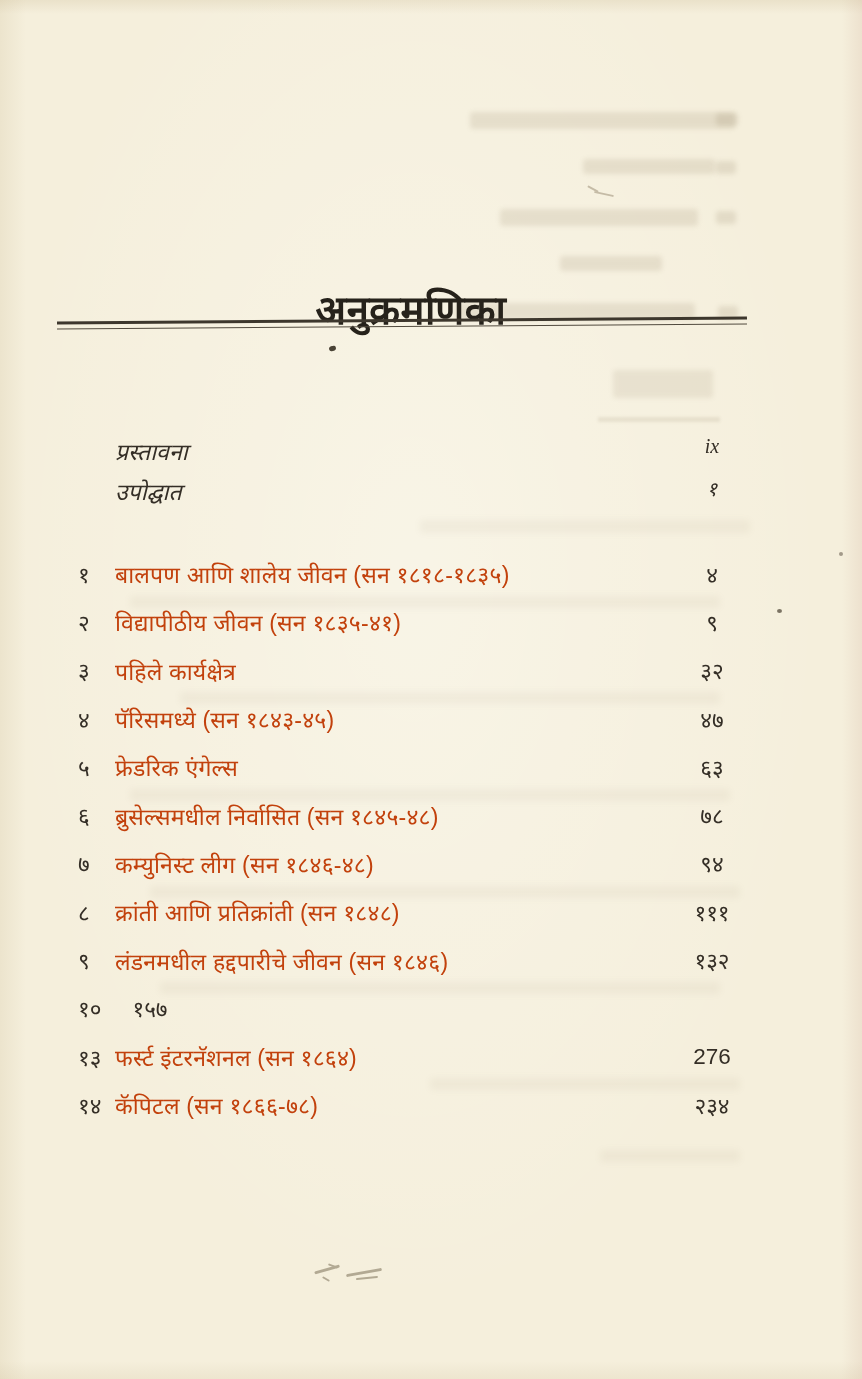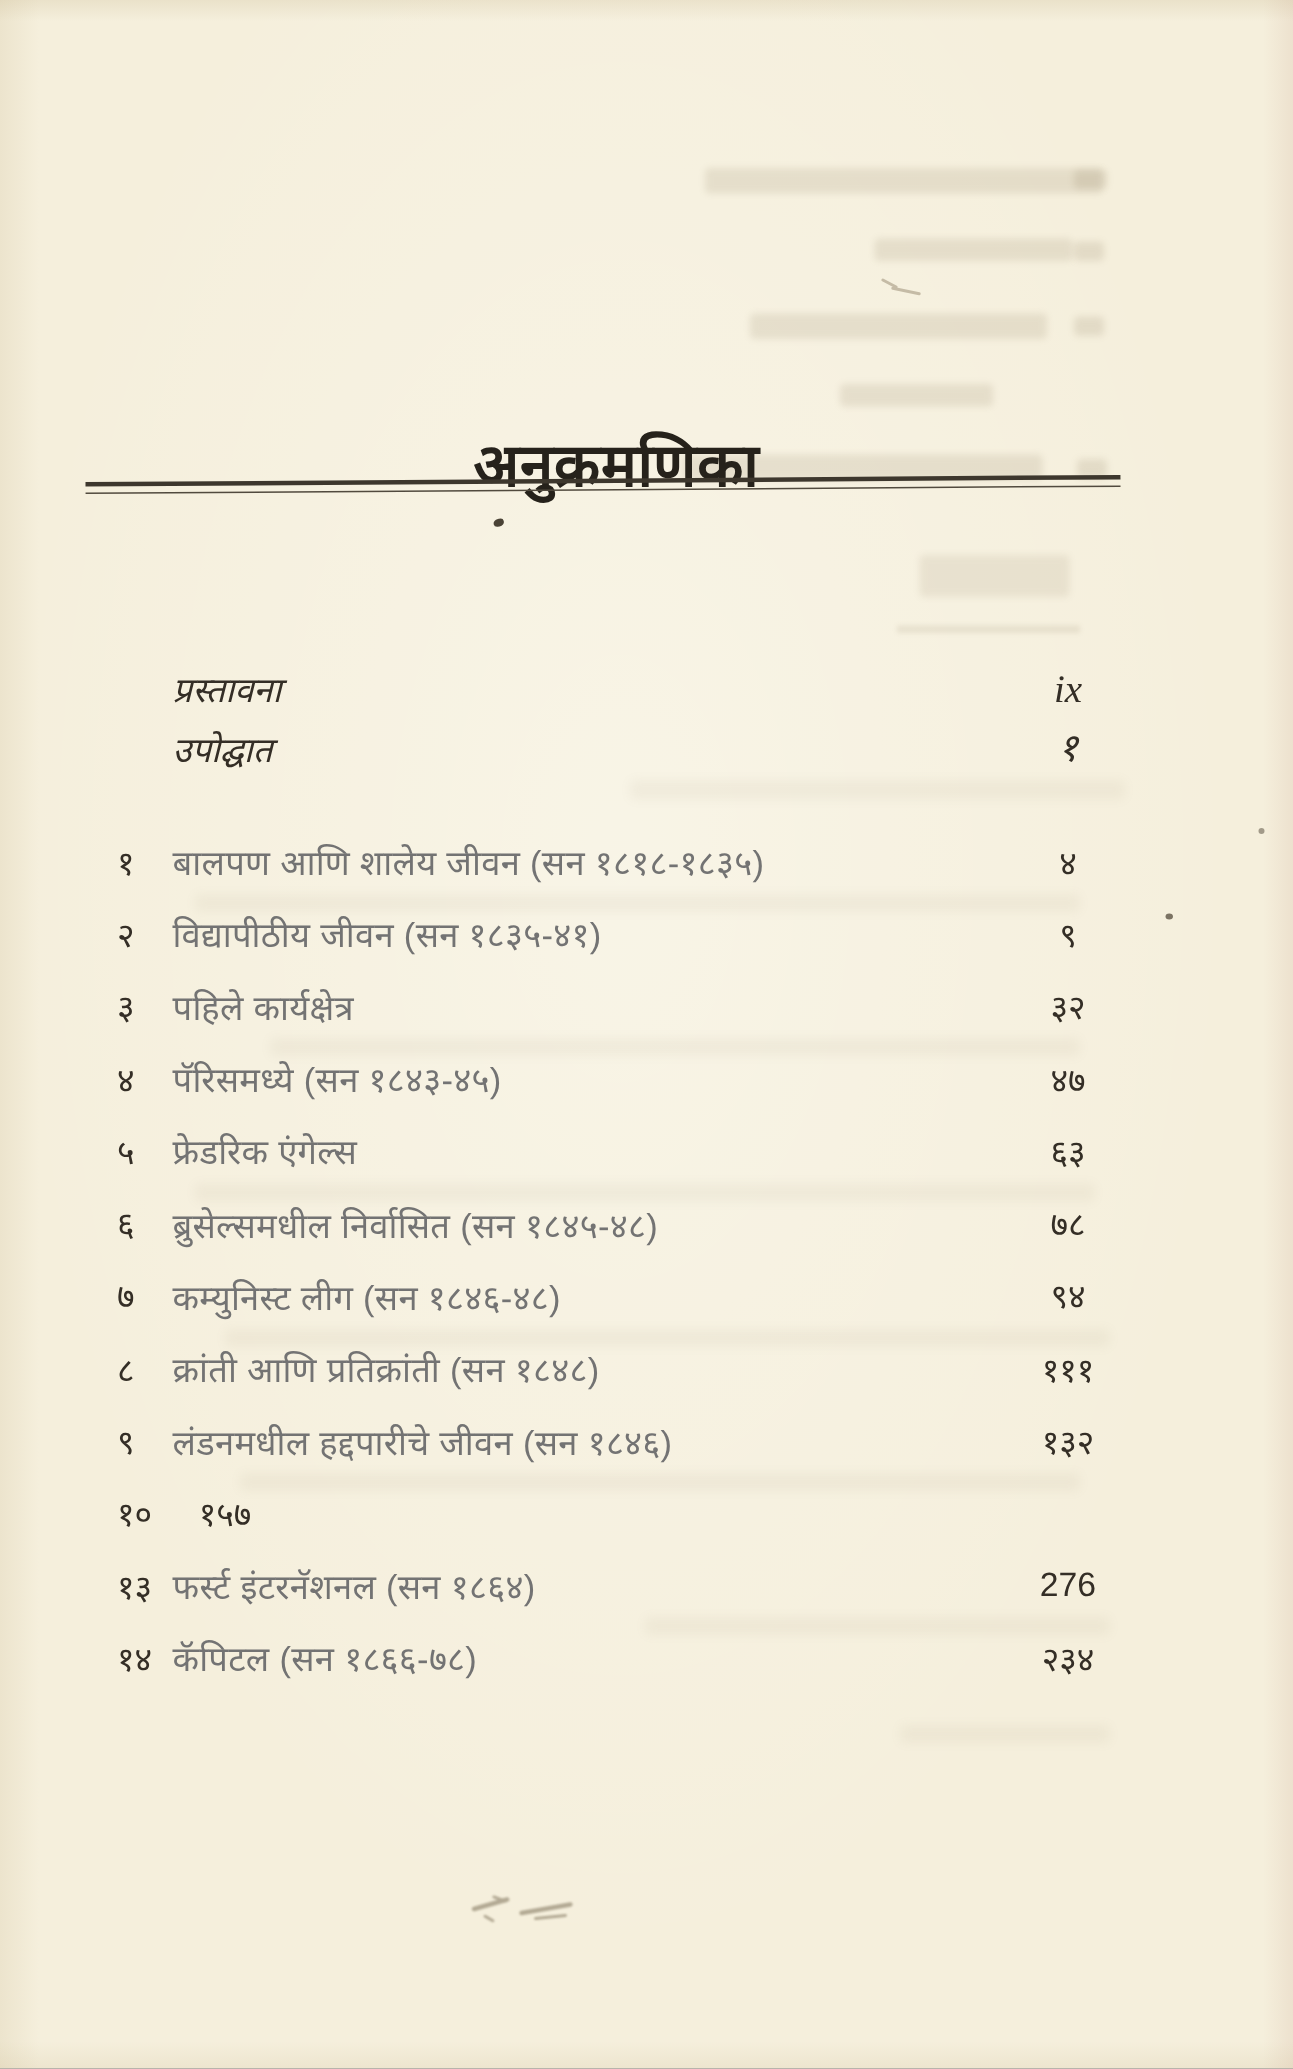--- a/index.html
+++ b/index.html
@@ -46,42 +46,42 @@
     top: 346px; left: 329px;
     width: 7px; height: 5px;
     background: #4a4336;
     border-radius: 50% 40% 50% 45%;
     transform: rotate(-14deg);
   }
   .front-matter {
     position: absolute;
     top: 435px; left: 115px; width: 632px;
   }
-  .fm-row { display: flex; align-items: flex-end; height: 40px; }
+  .fm-row { display: flex; align-items: flex-start; height: 40px; }
   .fm-title {
     flex: 1;
     font-style: italic;
     font-size: 23px;
     color: #342e26;
   }
   .fm-page {
     width: 70px;
     text-align: center;
     font-family: "Liberation Serif", serif;
     font-style: italic;
-    font-size: 26px;
+    font-size: 20px;
     color: #342e26;
   }
   .toc {
     position: absolute;
     top: 550px; left: 78px; width: 669px;
   }
   .toc-row { display: flex; align-items: center; height: 48.3px; }
   .toc-no { width: 37px; font-size: 22.5px; color: #342e26; }
-  .toc-title { flex: 1; font-size: 23px; color: #737373; letter-spacing: 0.2px; }
+  .toc-title { flex: 1; font-size: 23px; color: #c2410c; letter-spacing: 0.2px; }
   .toc-page { width: 70px; text-align: center; font-size: 22.5px; color: #342e26; }
 
   
   .ghost {
     position: absolute;
     background: #908062;
     opacity: 0.16;
     filter: blur(2.6px);
     border-radius: 3px;
     pointer-events: none;

